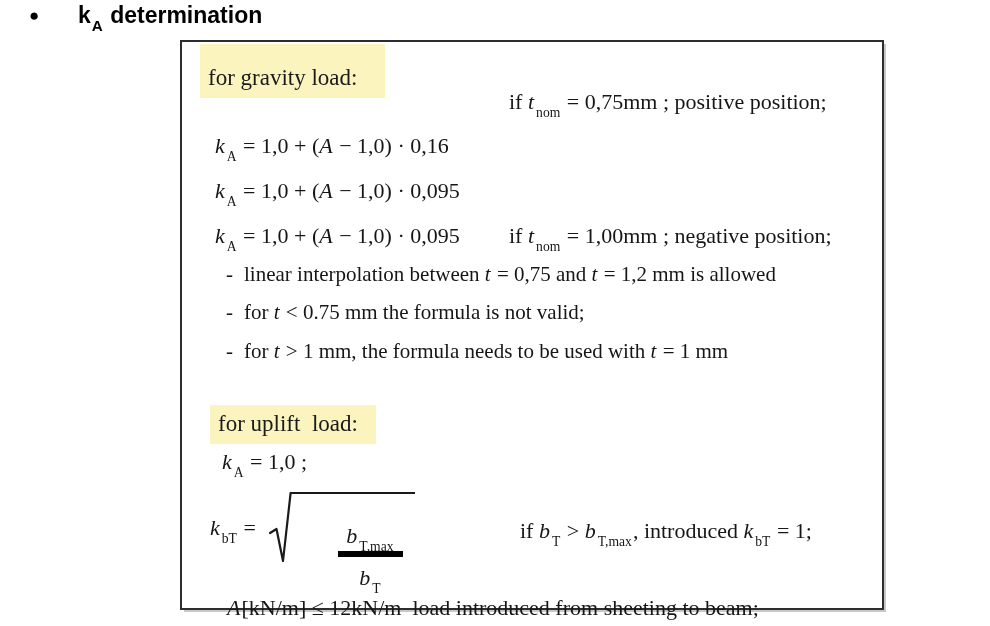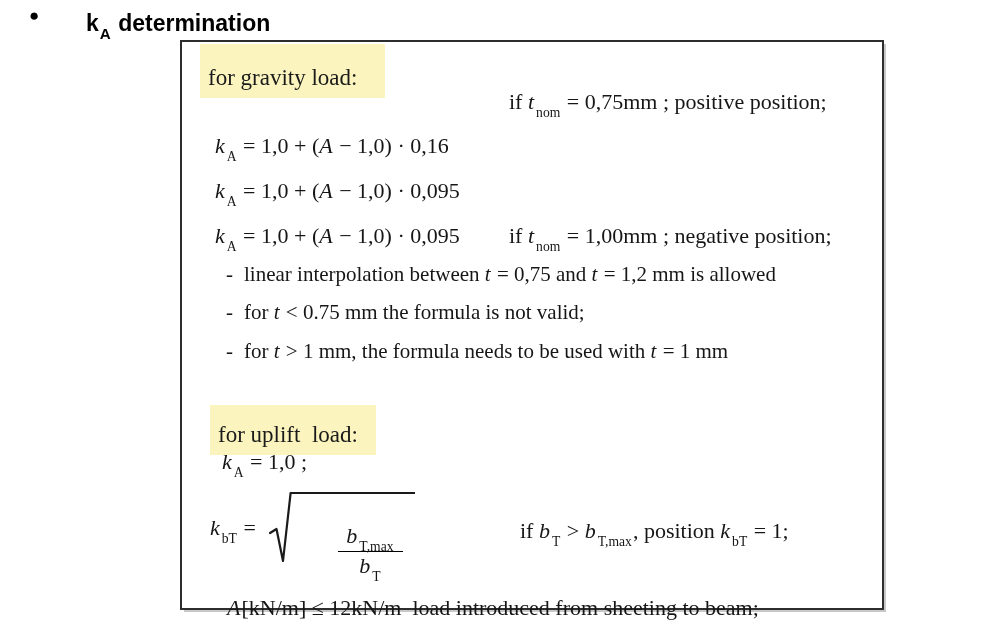--- a/index.html
+++ b/index.html
@@ -10,21 +10,21 @@
     overflow:hidden;
   }
 
   
   .bullet {
     position:absolute; left:29px; top:4px;
     font-size:17px; line-height:24px;
     font-family:"Liberation Sans", sans-serif; color:#000;
   }
   .page-title {
-    position:absolute; left:78px; top:0px; margin:8px;
+    position:absolute; left:78px; top:0px; margin:0;
     font-family:"Liberation Sans", sans-serif;
     font-weight:bold; font-size:23px; line-height:30px;
     color:#000; white-space:pre;
   }
   .page-title sub {
     font-size:0.66em; line-height:0;
     position:relative; bottom:-0.18em; margin-right:1px;
   }
 
   
@@ -37,21 +37,21 @@
   }
   .panel * { white-space:pre; }
 
   .hl-label {
     position:absolute;
     font-size:23px; line-height:27px;
     background:var(--hl, #fbf4be);
     color:#1a1a1a;
   }
   .hl-gravity { left:18px; top:2px;  padding:20px 28px 7px 8px; }
-  .hl-uplift  { left:28px; top:363px; padding:16px 18px 7px 8px; }
+  .hl-uplift  { left:28px; top:363px; padding:5px 18px 7px 8px; }
 
   .frm, .cnd, .ka, .alimit {
     position:absolute; font-size:22px; line-height:26px; color:#161616;
   }
   .frm    { left:33px; }
   .cnd    { left:327px; }
   .ka     { left:40px; top:407px; }
   .alimit { left:45px; top:539px;margin-top:14px; }
   .cnd-kbt { left:338px; top:476px; }
 
@@ -78,24 +78,24 @@
   .krow .lhs { margin-right:8px; }
   .sqrt { display:inline-flex; align-items:flex-start; height:72px; }
   .sqrt svg { display:block; margin-right:-2px; }
   .radicand {
     border-top:2px solid #1a1a1a;
     padding:3px 12px 0 4px;
   }
   .frac { display:inline-flex; flex-direction:column; align-items:center; }
   .frac .num {
     padding:0 8px 3px 8px;
-    border-bottom:1px solid #000000;
+    border-bottom:6px solid #000000;
     line-height:24px;
   }
-  .frac .den { padding-top:2px; line-height:24px; }
+  .frac .den { padding-top:9px; line-height:24px; }
 </style>
 </head>
 <body>
 
 <span class="bullet">●</span>
 <h1 class="page-title"><span>k</span><sub>A</sub><span> determination</span></h1>
 
 <div class="panel">
 
   <div class="hl-label hl-gravity">for gravity load:</div>
@@ -133,17 +133,17 @@
         <path d="M1 41 L7.5 37 L14 69 L21.6 1.2" fill="none" stroke="#1a1a1a" stroke-width="2.2" stroke-linejoin="round" stroke-linecap="round"></path>
       </svg>
       <span class="radicand">
         <span class="frac">
           <span class="num"><span class="it">b</span><sub>T,max</sub></span>
           <span class="den"><span class="it">b</span><sub>T</sub></span>
         </span>
       </span>
     </span>
   </div>
-  <div class="cnd cnd-kbt"><span>if </span><span class="it">b</span><sub>T</sub><span> &gt; </span><span class="it">b</span><sub>T,max</sub><span>, position </span><span class="it">k</span><sub>bT</sub><span> = 1;</span></div>
+  <div class="cnd cnd-kbt"><span>if </span><span class="it">b</span><sub>T</sub><span> &gt; </span><span class="it">b</span><sub>T,max</sub><span>, introduced </span><span class="it">k</span><sub>bT</sub><span> = 1;</span></div>
 
   <div class="alimit"><span class="it">A</span><span>[kN/m] ≤ 12kN/m  load introduced from sheeting to beam;</span></div>
 
 </div>
 
 </body></html>

